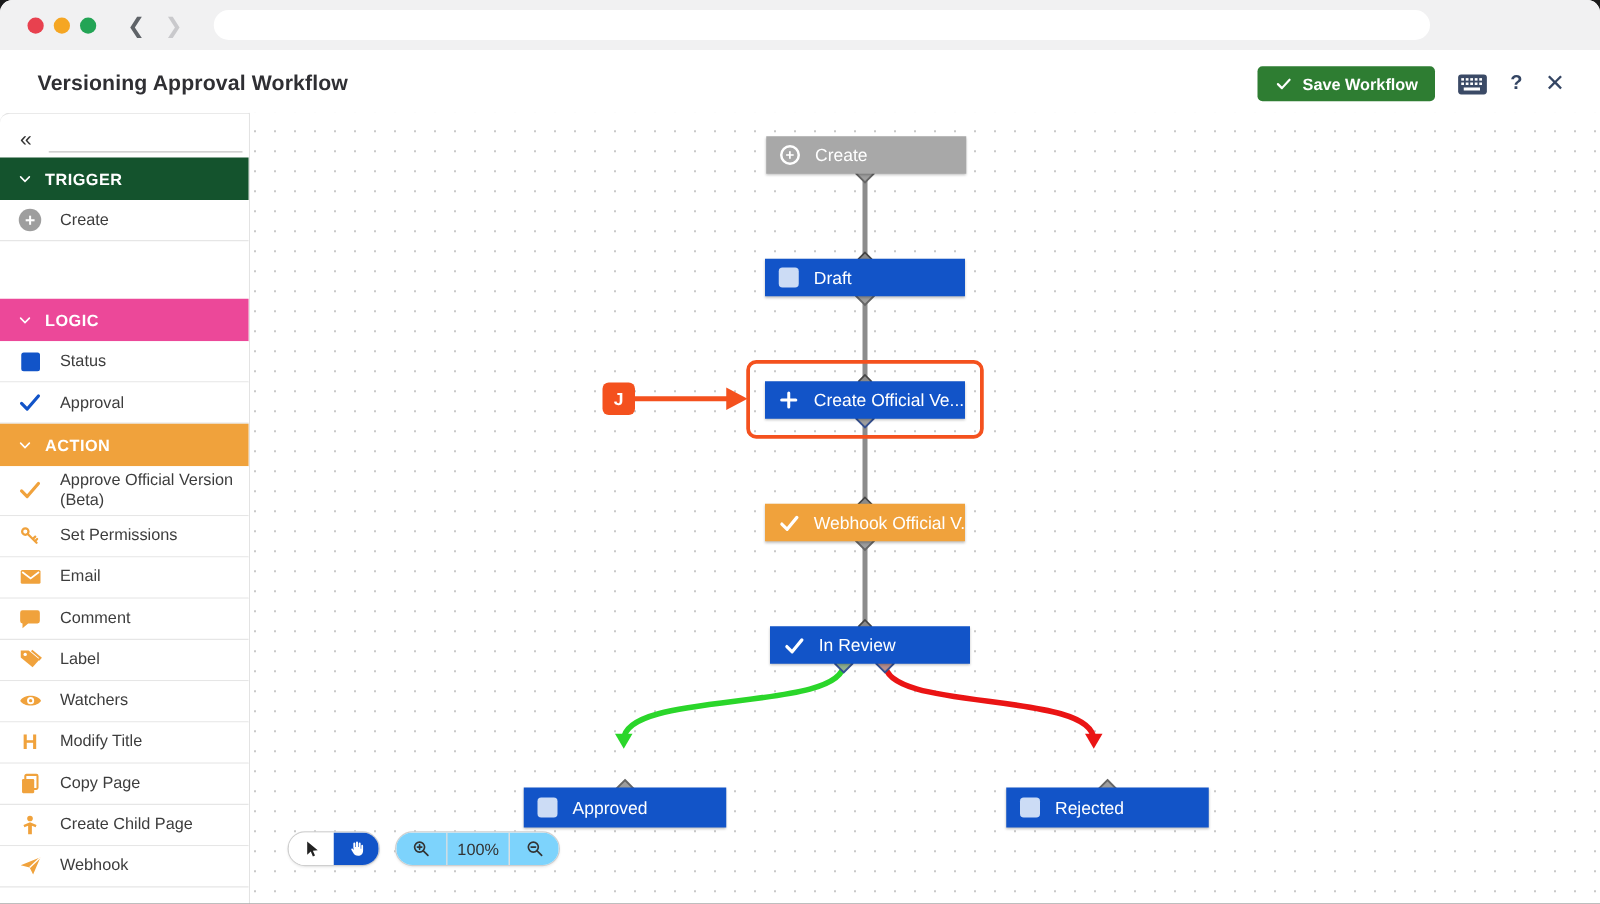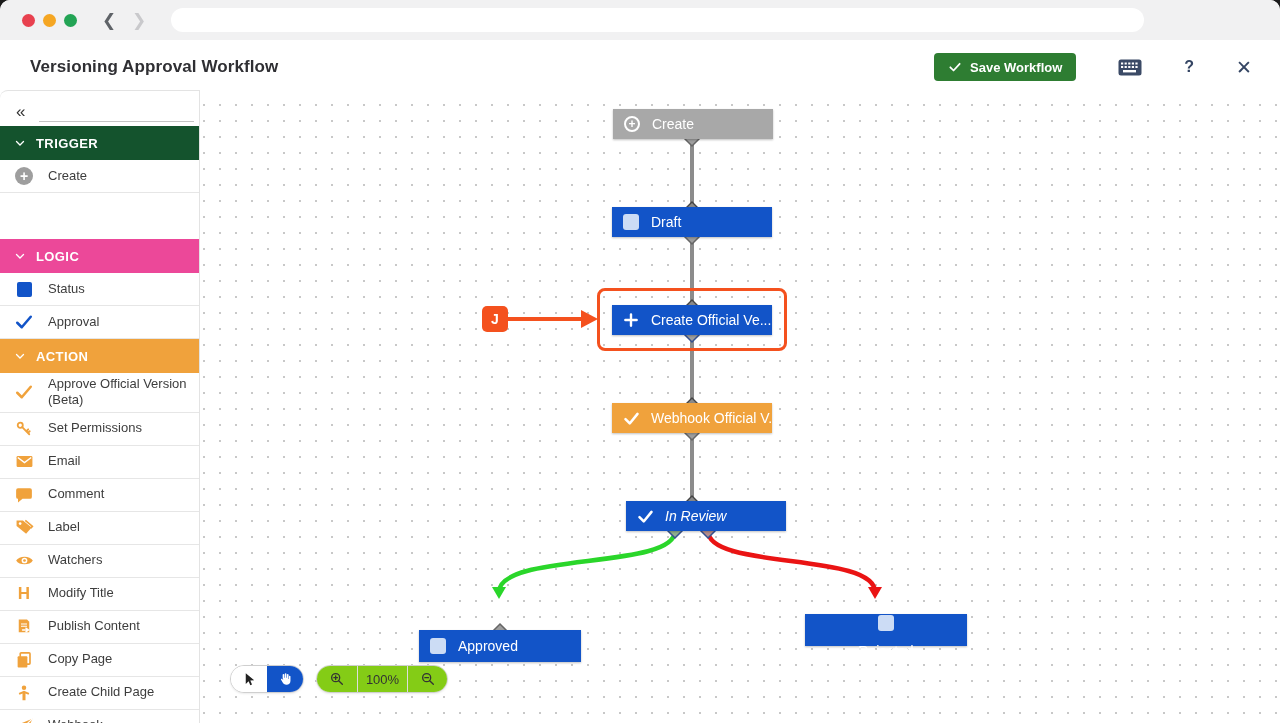--- a/index.html
+++ b/index.html
@@ -13,21 +13,21 @@
   .light { width:13px; height:13px; border-radius:50%; }
   .light.red { background:#e8414f; } .light.yellow { background:#f5a623; } .light.green { background:#23a455; }
   .navbtns { display:flex; gap:10px; margin-left:22px; }
   .navbtn { width:20px; height:20px; display:flex; align-items:center; justify-content:center; font-size:17px; }
   .navbtn.back { color:#5f6368; } .navbtn.fwd { color:#c9c9cc; }
   .urlbar { margin-left:22px; width:973px; height:24px; background:#fff; border-radius:12px; }
 
   
   .appheader { height:50px; display:flex; align-items:center; justify-content:space-between; padding:4px 28px 0 30px; flex:0 0 auto; background:#fff; }
   .page-title { font-size:17px; font-weight:700; color:#2f2f33; letter-spacing:.1px; }
-  .header-actions { display:flex; align-items:center; gap:42px; }
+  .header-actions { display:flex; align-items:center; gap:18px; }
   .save-btn { display:flex; align-items:center; gap:8px; background:#2e7d32; color:#fff; border:none; height:28px; padding:0 14px; border-radius:4px; font-size:13px; font-weight:700; font-family:inherit; cursor:pointer; }
   .kbd-icon svg, .save-check svg { display:block; }
   .help-btn { font-size:16px; font-weight:700; color:#344563; background:none; border:none; cursor:pointer; font-family:inherit; }
   .close-btn { font-size:19px; color:#344563; background:none; border:none; cursor:pointer; font-family:inherit; line-height:1; }
 
   
   .main { flex:1; display:flex; overflow:hidden; }
 
   
   .sidebar { width:200px; flex:0 0 auto; background:#fff; border-top:1px solid #e3e3e3; border-right:1px solid #e3e3e3; border-top-left-radius:8px; overflow:hidden; font-size:13px; }
@@ -59,21 +59,21 @@
   .n-circleplus { width:16px; height:16px; border-radius:50%; border:2px solid #fff; color:#fff; display:flex; align-items:center; justify-content:center; font-size:12px; font-weight:700; line-height:1; }
   .selection-box { position:absolute; left:397px; top:198px; width:190px; height:63px; border:3px solid #f4511e; border-radius:8px; pointer-events:none; }
   .j-badge { position:absolute; left:282px; top:216px; width:26px; height:26px; background:#f4511e; border-radius:5px; color:#fff; font-weight:700; font-size:14px; display:flex; align-items:center; justify-content:center; }
 
   
   .tool-group { position:absolute; top:575px; display:flex; background:#fff; border:1px solid #cfcfcf; border-radius:15px; overflow:hidden; height:28px; box-shadow:0 1px 2px rgba(0,0,0,.08); }
   .tool-group.modes { left:30px; }
   .tool-group.zoom { left:116px; }
   .tool-btn { width:36px; height:100%; border:none; background:#fff; display:flex; align-items:center; justify-content:center; cursor:pointer; }
   .tool-btn.selected { background:#1254c8; }
-  .zoom-cell { width:40px; height:100%; border:none; background:#84cc16; display:flex; align-items:center; justify-content:center; cursor:pointer;text-align:center; }
+  .zoom-cell { width:40px; height:100%; border:none; background:#7dd3fc; display:flex; align-items:center; justify-content:center; cursor:pointer;text-align:center; }
   .zoom-cell + .zoom-cell { border-left:1px solid #ddd; }
   .zoom-level { width:50px; font-size:13px; color:#333; cursor:default; }
 </style>
 </head>
 <body>
 
 <div class="window">
 
   <div class="chrome">
     <div class="lights">
@@ -235,30 +235,20 @@
         <span class="sb-label">Watchers</span>
       </div>
 
       <div class="sb-item">
         <span class="sb-ico">
             <span class="h-letter">H</span>
           </span>
         <span class="sb-label">Modify Title</span>
       </div>
 
-      <div class="sb-item">
-        <span class="sb-ico ic-orange">
-          <svg width="18" height="18" viewBox="0 0 24 24">
-              <path d="M5 2 h11 l3 3 v14 h-14 z" fill="currentColor"></path>
-              <path d="M8 8 h8 M8 11 h8" stroke="#fff" stroke-width="1.6"></path>
-              <path d="M10 16 h7 M14.5 13.5 L18 16 L14.5 18.5" fill="none" stroke="#fff" stroke-width="1.8" stroke-linecap="round"></path>
-            </svg>
-        </span>
-        <span class="sb-label">Publish Content</span>
-      </div>
 
       <div class="sb-item">
         <span class="sb-ico ic-orange">
           <svg width="18" height="18" viewBox="0 0 24 24">
               <rect x="7" y="2.5" width="13" height="15" rx="1.2" fill="none" stroke="currentColor" stroke-width="2.2"></rect>
               <rect x="3.5" y="7" width="13" height="15" rx="1.2" fill="currentColor"></rect>
             </svg>
         </span>
         <span class="sb-label">Copy Page</span>
       </div>
@@ -346,37 +336,37 @@
 
       <div class="node orange" style="left:412px; top:313px;">
         <span class="n-ico">
           <svg width="17" height="17" viewBox="0 0 24 24">
               <path d="M3.5 13 L9.5 19 L20.5 5.5" fill="none" stroke="#fff" stroke-width="3.6" stroke-linecap="round" stroke-linejoin="round"></path>
             </svg>
         </span>
         <span>Webhook Official V...</span>
       </div>
 
-      <div class="node blue" style="left:426px; top:411px;font-style:italic;">
+      <div class="node blue" style="left:416px; top:411px;">
         <span class="n-ico">
           <svg width="17" height="17" viewBox="0 0 24 24">
               <path d="M3.5 13 L9.5 19 L20.5 5.5" fill="none" stroke="#fff" stroke-width="3.6" stroke-linecap="round" stroke-linejoin="round"></path>
             </svg>
         </span>
         <span>In Review</span>
       </div>
 
       <div class="node blue wide" style="left:219px; top:508px;">
         <span class="n-ico">
             <span class="n-square"></span>
           </span>
         <span>Approved</span>
       </div>
 
-      <div class="node blue wide" style="left:605px; top:492px;flex-direction:column;">
+      <div class="node blue wide" style="left:605px; top:508px;">
         <span class="n-ico">
             <span class="n-square"></span>
           </span>
         <span>Rejected</span>
       </div>
 
       <div class="tool-group modes">
         <button class="tool-btn">
           <svg width="15" height="15" viewBox="0 0 24 24">
               <path d="M6 2 L6 19 L10.6 14.8 L13.3 21 L16 19.8 L13.3 13.7 L19.5 13.2 Z" fill="#222"></path>

